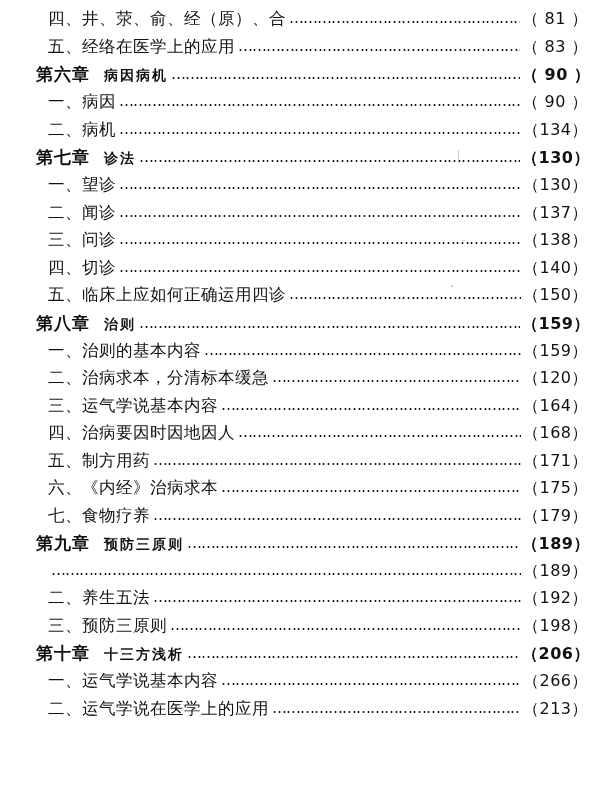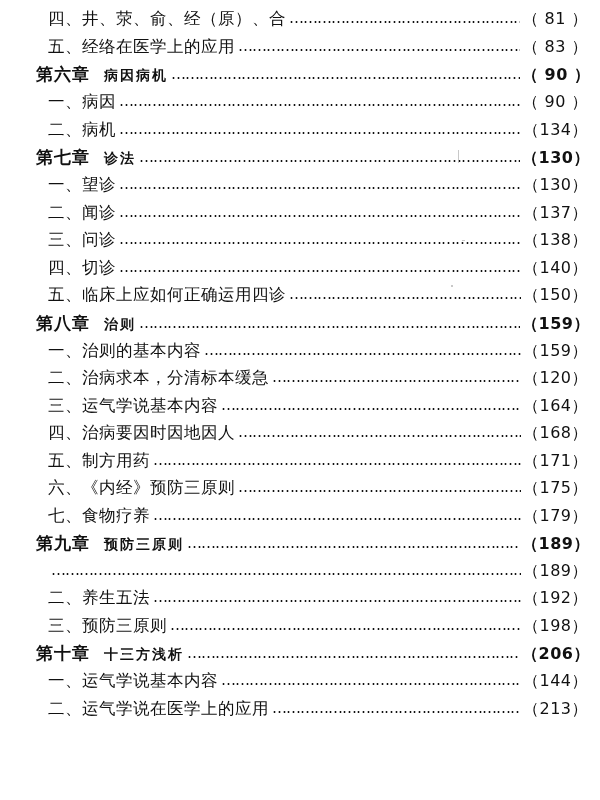--- a/index.html
+++ b/index.html
@@ -184,21 +184,21 @@
         <span class="label"><span>四、</span><span>治病要因时因地因人</span></span>
         <span class="leader">…………………………………………………………………………………………………………</span>
         <span class="pageno">（168）</span>
       </div>
       <div class="entry sub">
         <span class="label"><span>五、</span><span>制方用药</span></span>
         <span class="leader">…………………………………………………………………………………………………………</span>
         <span class="pageno">（171）</span>
       </div>
       <div class="entry sub">
-        <span class="label"><span>六、</span><span>《内经》预防三原则</span></span>
+        <span class="label"><span>六、</span><span>《内经》治病求本</span></span>
         <span class="leader">…………………………………………………………………………………………………………</span>
         <span class="pageno">（175）</span>
       </div>
       <div class="entry sub">
         <span class="label"><span>七、</span><span>食物疗养</span></span>
         <span class="leader">…………………………………………………………………………………………………………</span>
         <span class="pageno">（179）</span>
       </div>
       <div class="entry chapter">
         <span class="chapnum">第九章</span>
@@ -222,21 +222,21 @@
       </div>
       <div class="entry chapter">
         <span class="chapnum">第十章</span>
         <span class="chaptitle">十三方浅析</span>
         <span class="leader">…………………………………………………………………………………………………………</span>
         <span class="pageno bold-page">（206）</span>
       </div>
       <div class="entry sub">
         <span class="label"><span>一、</span><span>运气学说基本内容</span></span>
         <span class="leader">…………………………………………………………………………………………………………</span>
-        <span class="pageno">（144）</span>
+        <span class="pageno">（266）</span>
       </div>
       <div class="entry sub">
         <span class="label"><span>二、</span><span>运气学说在医学上的应用</span></span>
         <span class="leader">…………………………………………………………………………………………………………</span>
         <span class="pageno bold-page">（213）</span>
       </div>
     </div>
 
   <div class="speck" style="left:458px; top:150px; width:1px; height:13px;"></div>
   <div class="speck" style="left:462px; top:240px; width:3px; height:1px;"></div>

